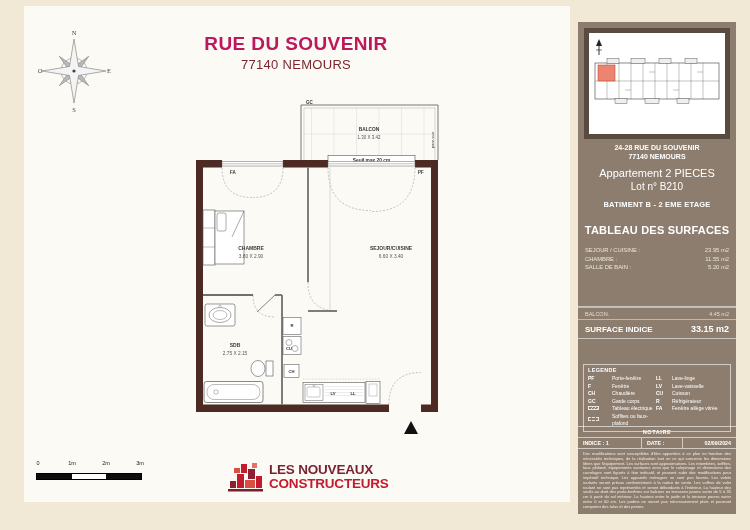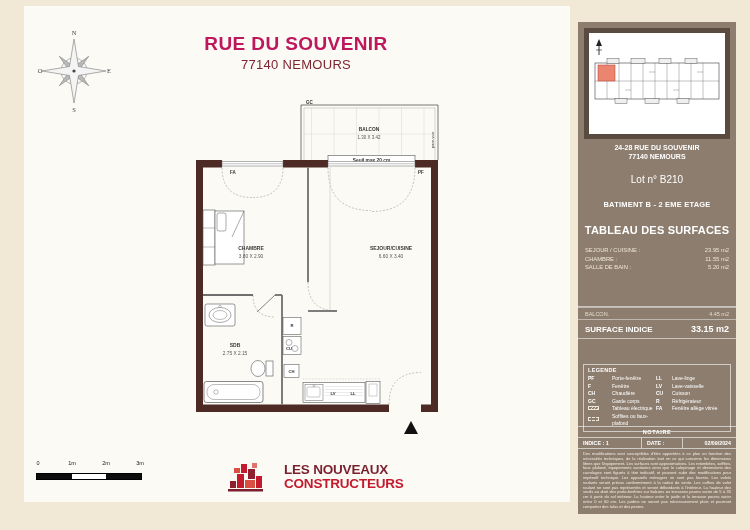--- a/index.html
+++ b/index.html
@@ -18,31 +18,31 @@
   .compass{position:absolute;left:36px;top:26px;}
   
   .plan{position:absolute;left:185px;top:90px;}
   
   .scalebar{position:absolute;left:36px;top:460px;width:110px;height:26px;}
   .scalebar .tick{position:absolute;top:0;font-size:5.5px;color:#222;transform:translateX(-50%);}
   .scalebar .bar{position:absolute;left:0;top:13px;width:104px;height:5px;border:1px solid #000;background:#fff;display:flex;}
   .scalebar .bar span{flex:1;}
   .scalebar .bar .b{background:#0d0d0d;}
   
-  .logo{position:absolute;left:228px;top:461px;display:flex;align-items:flex-start;gap:20px;}
+  .logo{position:absolute;left:228px;top:461px;display:flex;align-items:flex-start;gap:5px;}
   .logo .ltxt{display:flex;flex-direction:column;line-height:1.04;margin-top:2px;}
   .logo .l1{font-size:13.5px;font-weight:bold;color:#7a1f2e;letter-spacing:-.2px;}
   .logo .l2{font-size:13.5px;font-weight:bold;color:#c41a2e;letter-spacing:-.2px;}
   
   .sidebar{position:absolute;left:578px;top:22px;width:158px;height:492px;background:#8d7d6e;color:#fff;}
   .minimap{position:absolute;left:6px;top:6px;width:146px;height:111px;border:5px solid #594b3f;background:#fff;box-sizing:border-box;}
   .addr{position:absolute;top:121px;left:0;right:0;text-align:center;font-size:7px;font-weight:bold;line-height:1.35;}
   .apt{position:absolute;top:145px;left:0;right:0;text-align:center;line-height:1.2;}
   .apt .a1{font-size:11px;}
-  .apt .a2{font-size:10px;margin-top:7px;}
+  .apt .a2{font-size:10px;margin-top:1px;}
   .bat{position:absolute;top:178px;left:0;right:0;text-align:center;font-size:7.5px;font-weight:bold;letter-spacing:.2px;}
   .surf-title{position:absolute;top:202px;left:0;right:0;text-align:center;font-size:11px;font-weight:bold;letter-spacing:.2px;}
   .surf-table{position:absolute;top:224px;left:7px;right:7px;font-size:5.8px;color:#ece4d8;}
   .surf-table .row{display:flex;justify-content:space-between;line-height:1.5;}
   .surface-block{position:absolute;top:284px;left:0;right:0;border-top:1px solid rgba(255,255,255,.55);border-bottom:1px solid rgba(255,255,255,.55);}
   .surface-block .srow{display:flex;justify-content:space-between;align-items:center;}
   .surface-block .big{padding:4px 7px;font-size:8px;font-weight:bold;}
   .surface-block .big .val{font-size:9px;}
   .surface-block .small{padding:2.5px 7px;font-size:5.5px;color:#e3dacc;border-top:1px solid rgba(255,255,255,.45);border-bottom:1px solid rgba(255,255,255,.45);}
   .legend{position:absolute;top:342px;left:5px;right:5px;border:1px solid rgba(255,255,255,.6);padding:2px 4px 3px;}
@@ -277,20 +277,21 @@
         <line x1="108" y1="39" x2="114" y2="39"></line>
       </g>
       <rect x="9" y="32" width="17" height="16" fill="#ec8570" stroke="#b23a2e" stroke-width="0.5"></rect>
     </svg>
   </div>
   <div class="addr">
     <div>24-28 RUE DU SOUVENIR</div>
     <div>77140 NEMOURS</div>
   </div>
   <div class="apt">
+    <div class="a1">Appartement 2 PIECES</div>
     <div class="a2">Lot n° B210</div>
   </div>
   <div class="bat">BATIMENT B - 2 EME ETAGE</div>
   <div class="surf-title">TABLEAU DES SURFACES</div>
   <div class="surf-table">
     <div class="row">
       <span>SEJOUR / CUISINE :</span>
       <span>23.95 m2</span>
     </div>
     <div class="row">

